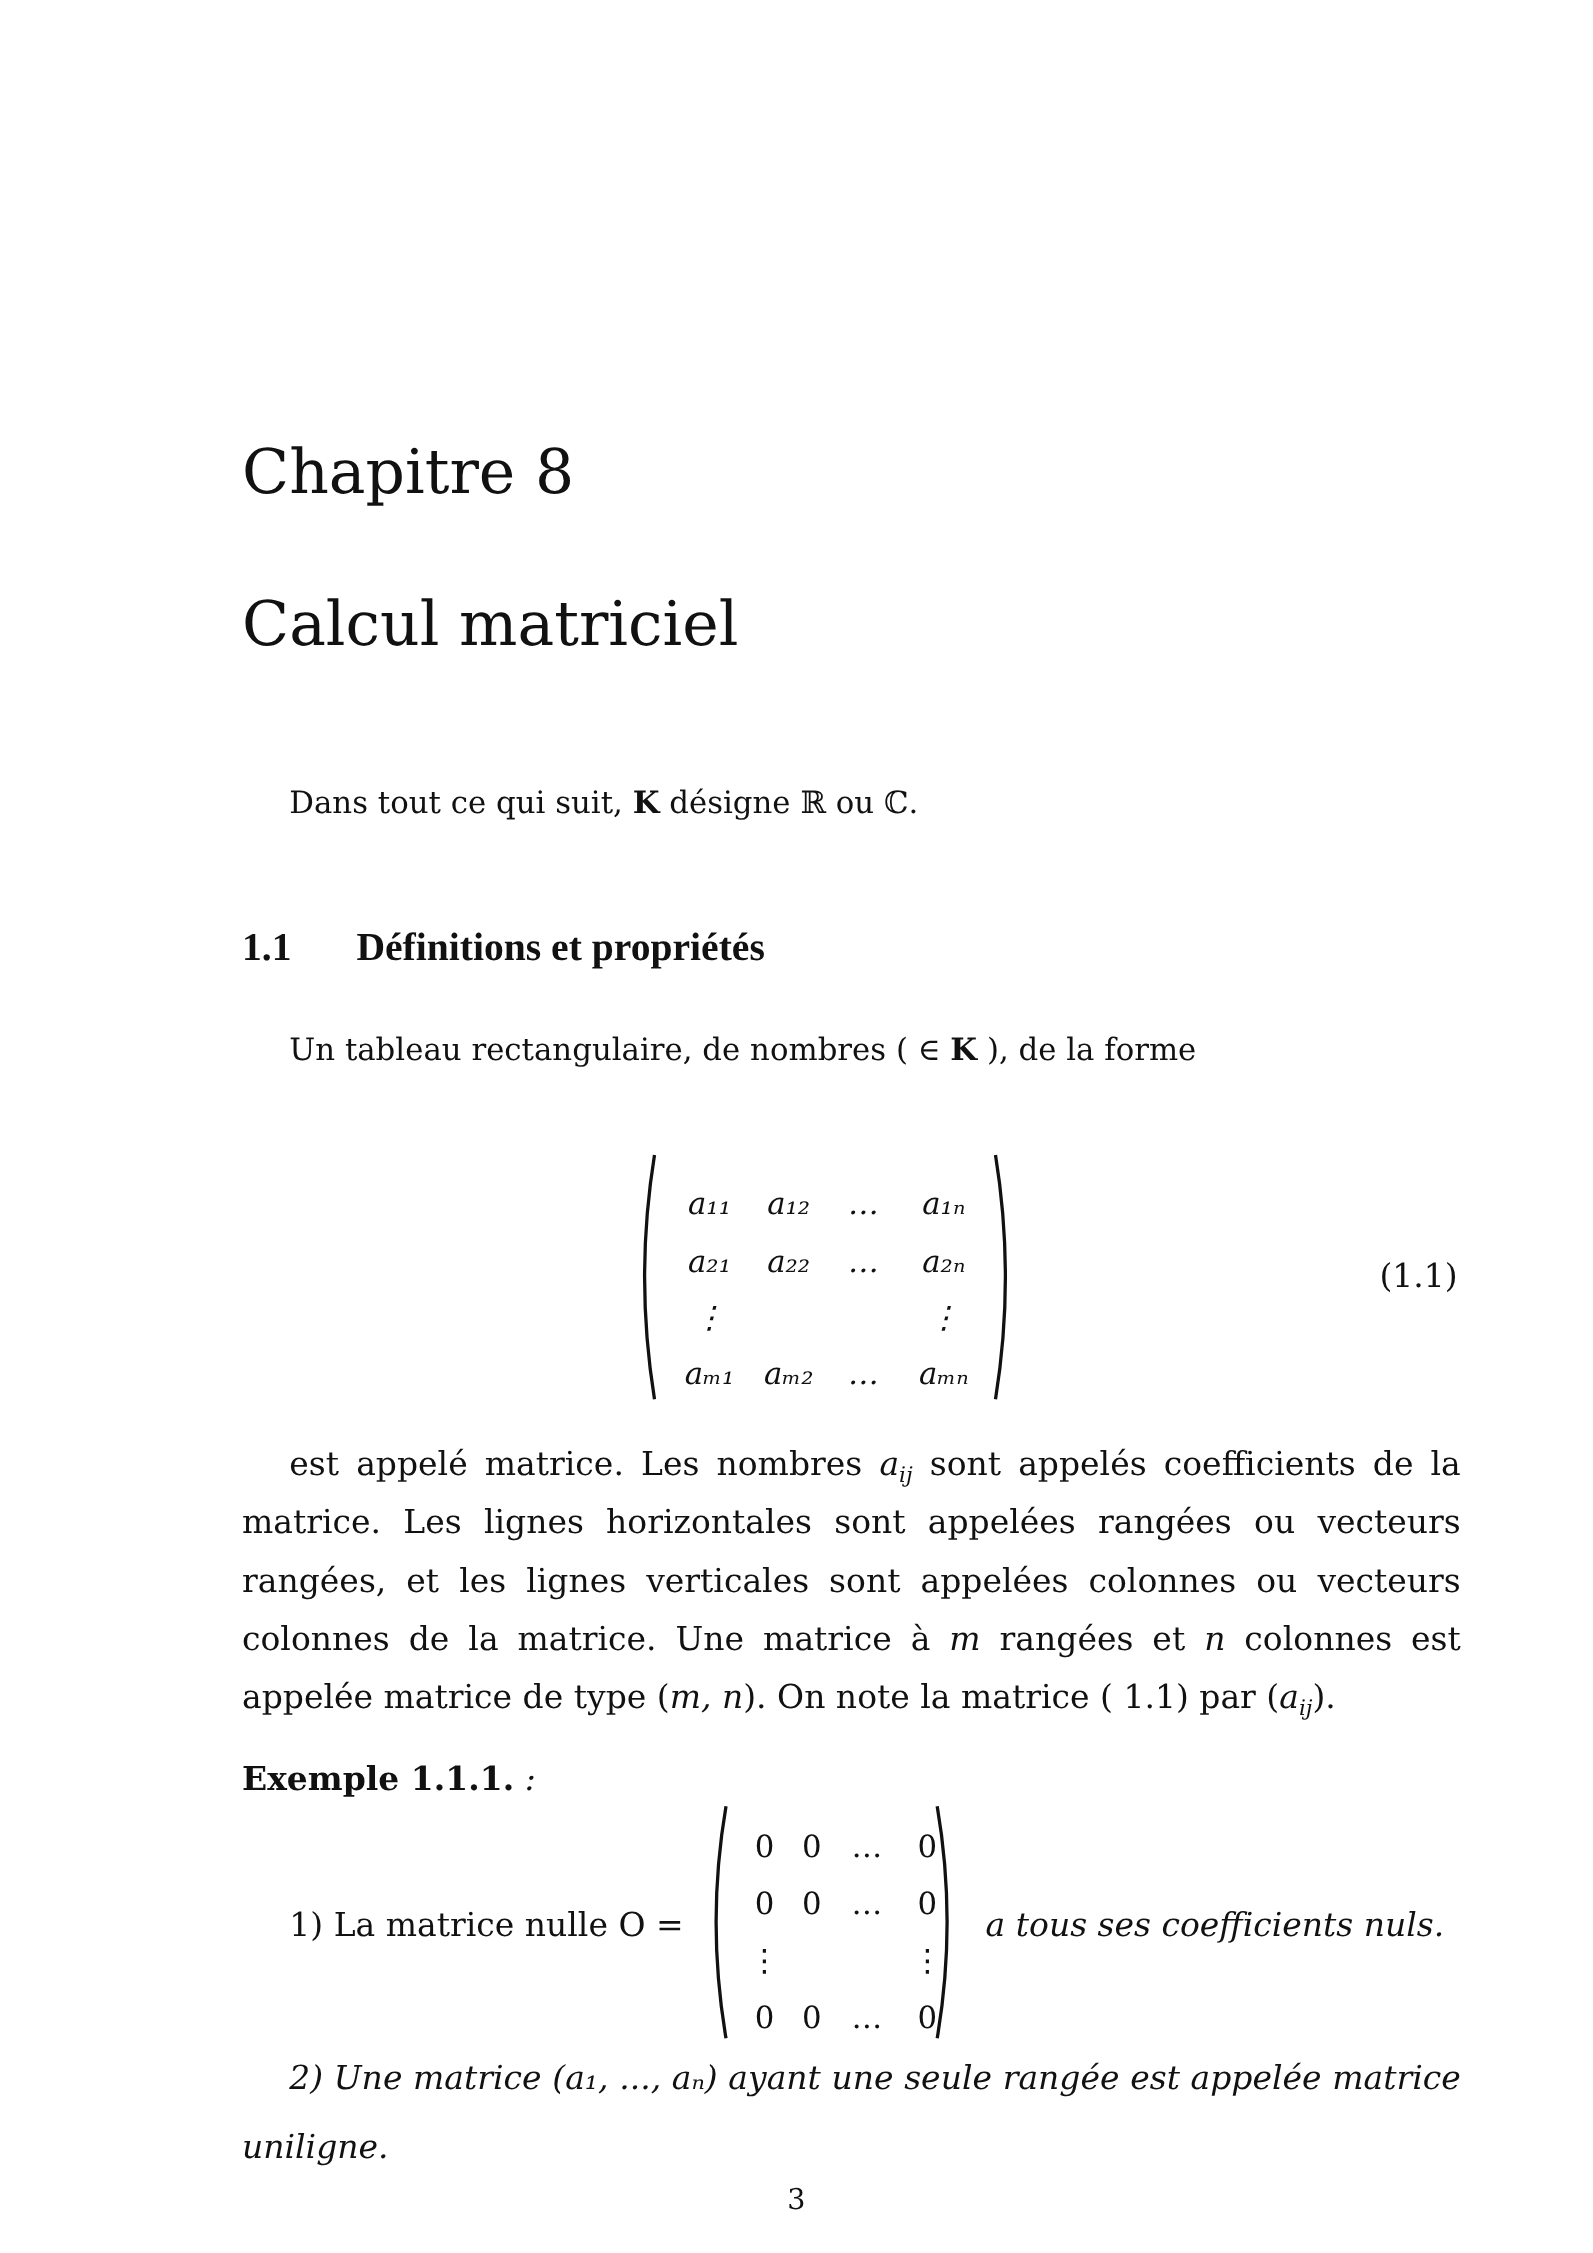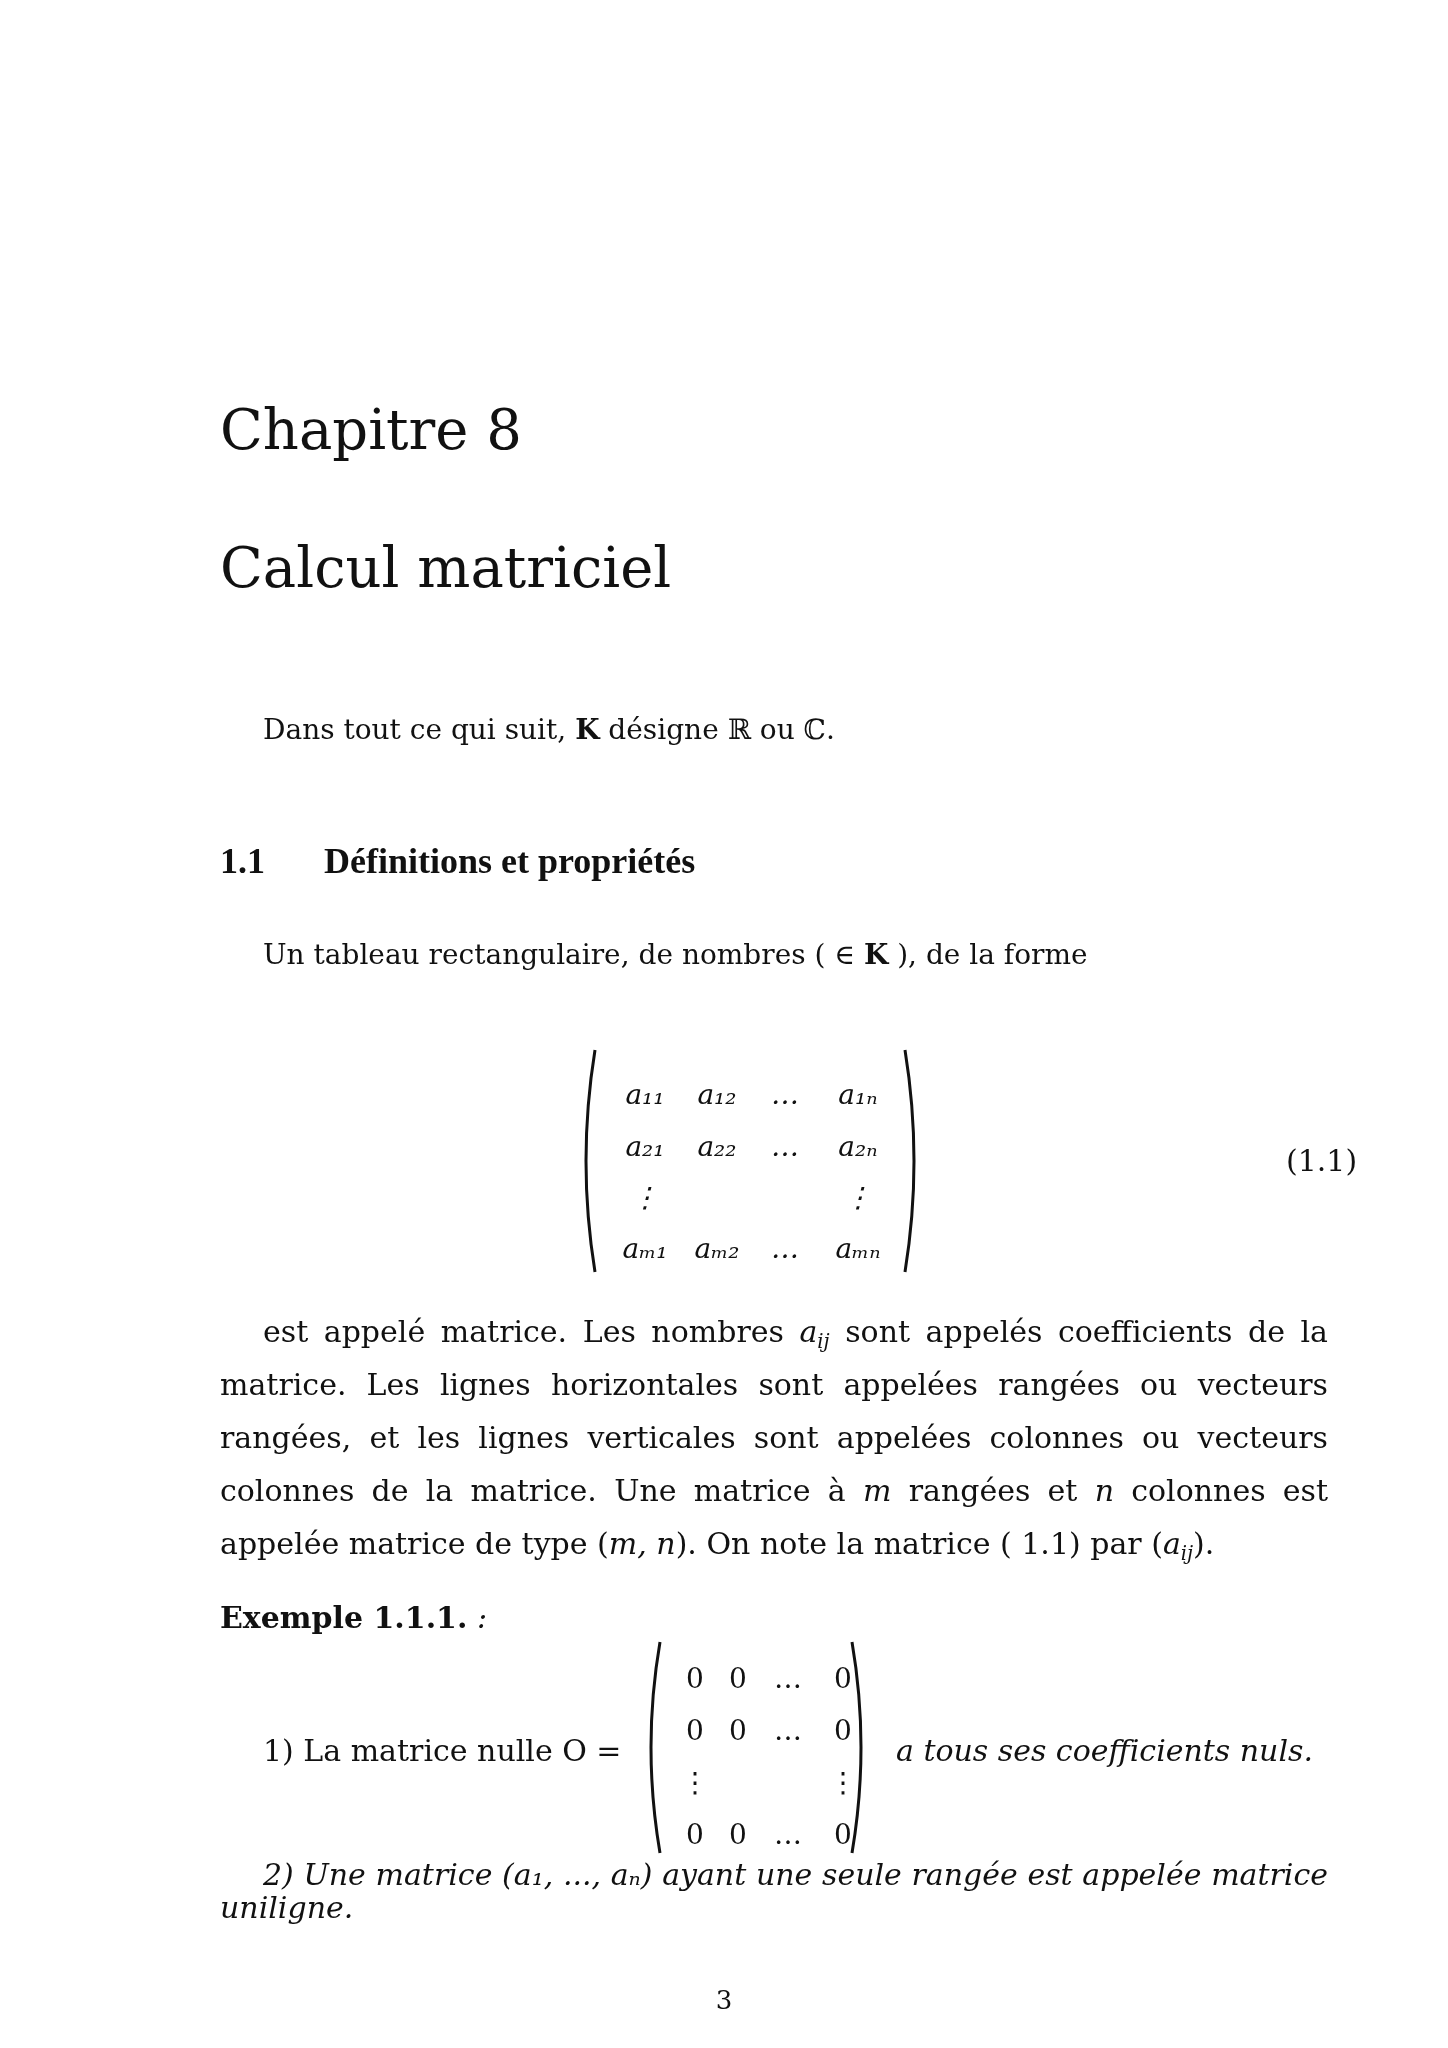--- a/index.html
+++ b/index.html
@@ -24,21 +24,21 @@
   .matrix-block { position: absolute; left: 575px; top: 1048px; width: 350px; height: 226px; }
   .paren { position: absolute; top: 0; width: 24px; height: 226px; }
   .paren.left { left: 0; }
   .paren.right { right: 0; }
   .matrix-grid {
     position: absolute; left: 34px; top: 20px;
     display: grid; grid-template-columns: 72px 72px 64px 82px;
     grid-template-rows: 52px 52px 50px 52px;
     font-size: 28px; align-items: center; justify-items: center;
   }
-  .eq-number { left: 1254px; top: 1143px; font-size: 30px; margin-left: 32px; }
+  .eq-number { left: 1254px; top: 1143px; font-size: 30px; }
 
   .body-para {
     position: absolute; left: 220px; top: 1305px; width: 1108px;
     font-size: 30px; line-height: 53px; text-align: justify;
   }
   .body-para .indent { display: inline-block; width: 43px; }
 
   .example-label { left: 220px; top: 1600px; font-size: 30px; font-weight: bold; }
   .example-label .colon { font-weight: normal; font-style: italic; }
 
@@ -48,21 +48,21 @@
   .zero-grid {
     position: absolute; left: 32px; top: 12px;
     display: grid; grid-template-columns: 46px 40px 60px 50px;
     grid-template-rows: 52px 52px 52px 52px;
     font-size: 28px; align-items: center; justify-items: center;
   }
   .item1-tail { left: 896px; top: 1733px; font-size: 30px; font-style: italic; text-align: center; }
 
   .item2 {
     position: absolute; left: 220px; top: 1858px; width: 1108px;
-    font-size: 30px; line-height: 33px; font-style: italic; text-align: justify;
+    font-size: 30px; line-height: 63px; font-style: italic; text-align: justify;
   }
   .item2 .indent { display: inline-block; width: 43px; }
   .page-number { left: 714px; top: 1985px; font-size: 26px; width: 20px; text-align: center; }
 </style>
 </head>
 <body>
 
 <div class="abs chapter-label">Chapitre 8</div>
 <div class="abs chapter-title">Calcul matriciel</div>
 

